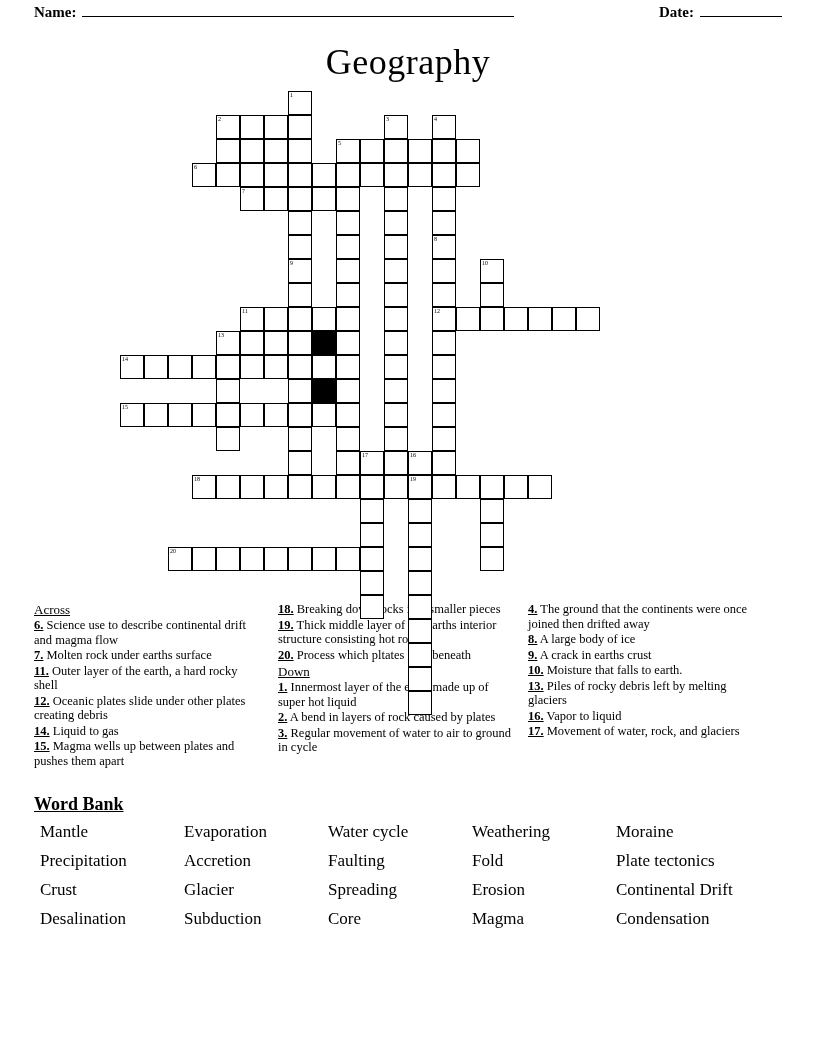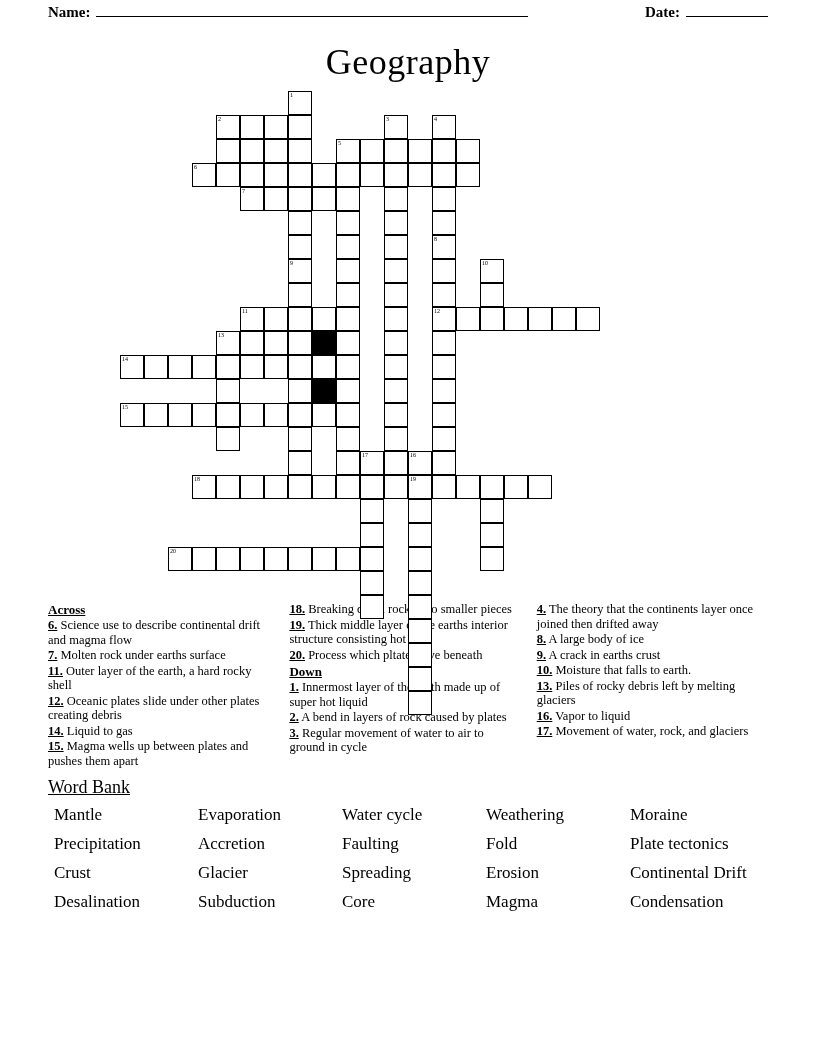--- a/index.html
+++ b/index.html
@@ -13,21 +13,21 @@
     font-family: "Liberation Serif", serif;
     color: #000000;
     position: relative;
     overflow: hidden;
   }
   .page {
     position: relative;
     width: 816px;
     height: 1056px;
     box-sizing: border-box;
-    padding: 0 48px;
+    padding: 0 34px;
   }
   
   .namebar {
     display: flex;
     align-items: baseline;
     font-size: 15px;
     padding-top: 4px;
     white-space: nowrap;
   }
   .namebar .lbl { font-weight: bold; }
@@ -81,34 +81,34 @@
   .clues {
     display: flex;
     gap: 16px;
     margin-top: 6px;
     font-size: 12.5px;
     line-height: 1.16;
   }
   .clue-col { width: 234px; }
   .clue-col.c1 { width: 228px; }
   .clue-head {
-    font-weight: bold;
+    font-weight: normal;
     text-decoration: underline;
     font-size: 13px;
     margin-bottom: 1px;
   }
   .clue { margin-bottom: 1px; }
   .clue b { font-weight: bold; text-decoration: underline; }
 
   
   .wb-head {
-    font-weight: normal;
+    font-weight: bold;
     text-decoration: underline;
     font-size: 18px;
-    margin: 8px 0 6px 0;
+    margin: 25px 0 6px 0;
   }
   .wordbank {
     display: grid;
     grid-template-columns: 144px 144px 144px 144px auto;
     row-gap: 6px;
     font-size: 17px;
   }
   .wordbank div { line-height: 1.35; margin-left: 6px; }
 </style>
 </head>
@@ -341,21 +341,21 @@
       <div class="clue"><b>18.</b> <span>Breaking down rocks into smaller pieces</span></div>
       <div class="clue"><b>19.</b> <span>Thick middle layer of the earths interior structure consisting hot rock</span></div>
       <div class="clue"><b>20.</b> <span>Process which pltates dive beneath</span></div>
       <div class="clue-head" style="margin-top:2px;">Down</div>
       <div class="clue"><b>1.</b> <span>Innermost layer of the earth made up of super hot liquid</span></div>
       <div class="clue"><b>2.</b> <span>A bend in layers of rock caused by plates</span></div>
       <div class="clue"><b>3.</b> <span>Regular movement of water to air to ground in cycle</span></div>
     </div>
 
     <div class="clue-col">
-      <div class="clue"><b>4.</b> <span>The theory that the continents layer once joined then drifted away</span></div>
+      <div class="clue"><b>4.</b> <span>The ground that the continents were once joined then drifted away</span></div>
       <div class="clue"><b>8.</b> <span>A large body of ice</span></div>
       <div class="clue"><b>9.</b> <span>A crack in earths crust</span></div>
       <div class="clue"><b>10.</b> <span>Moisture that falls to earth.</span></div>
       <div class="clue"><b>13.</b> <span>Piles of rocky debris left by melting glaciers</span></div>
       <div class="clue"><b>16.</b> <span>Vapor to liquid</span></div>
       <div class="clue"><b>17.</b> <span>Movement of water, rock, and glaciers</span></div>
     </div>
 
   </div>
 

